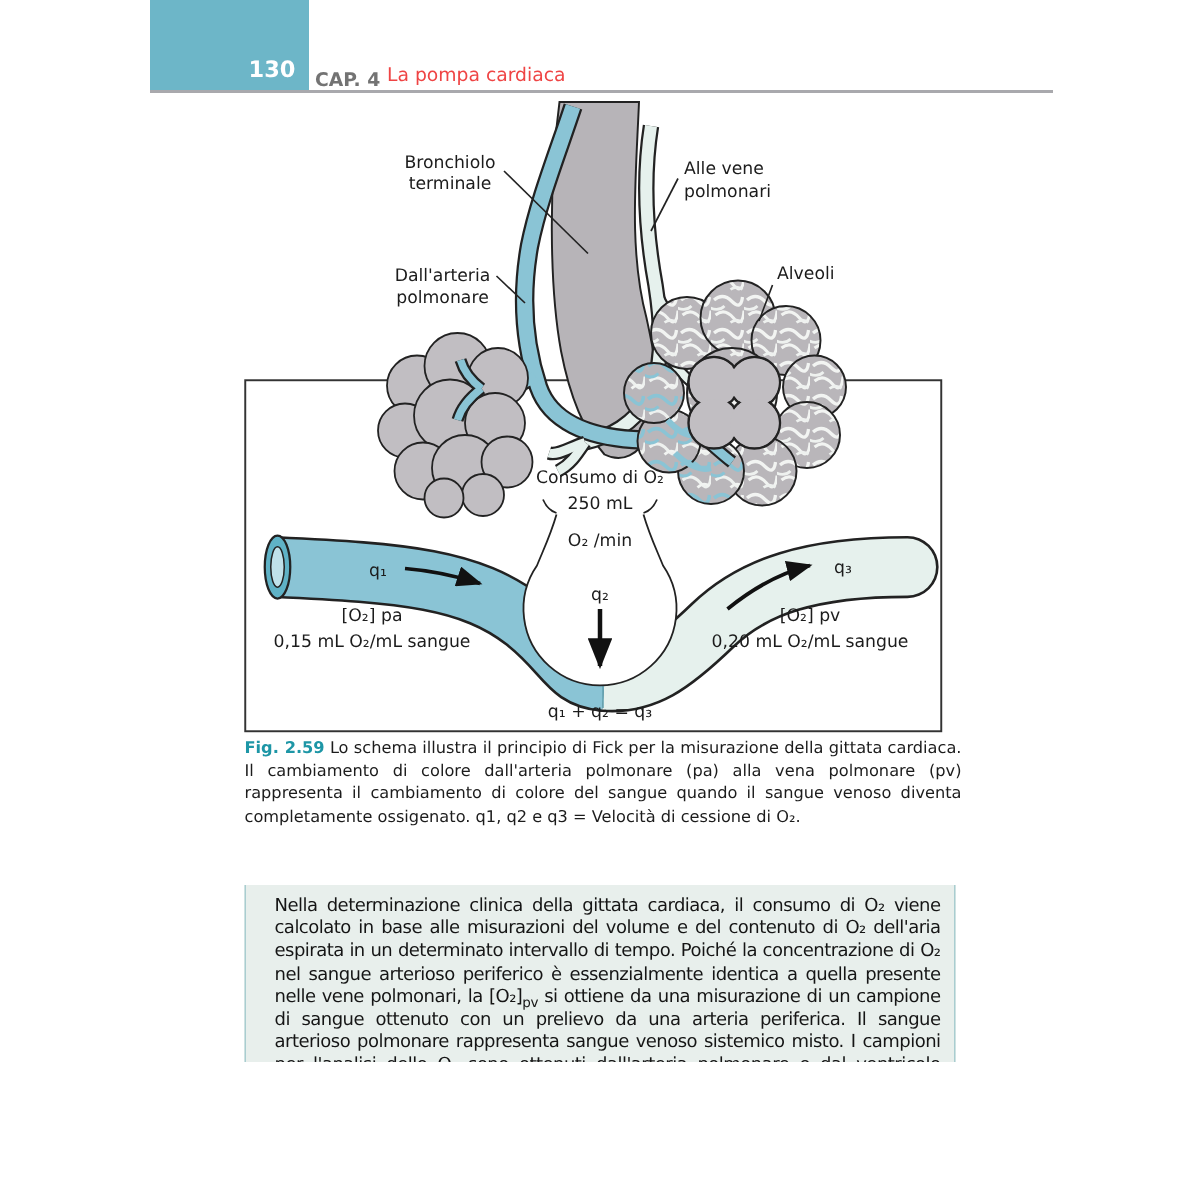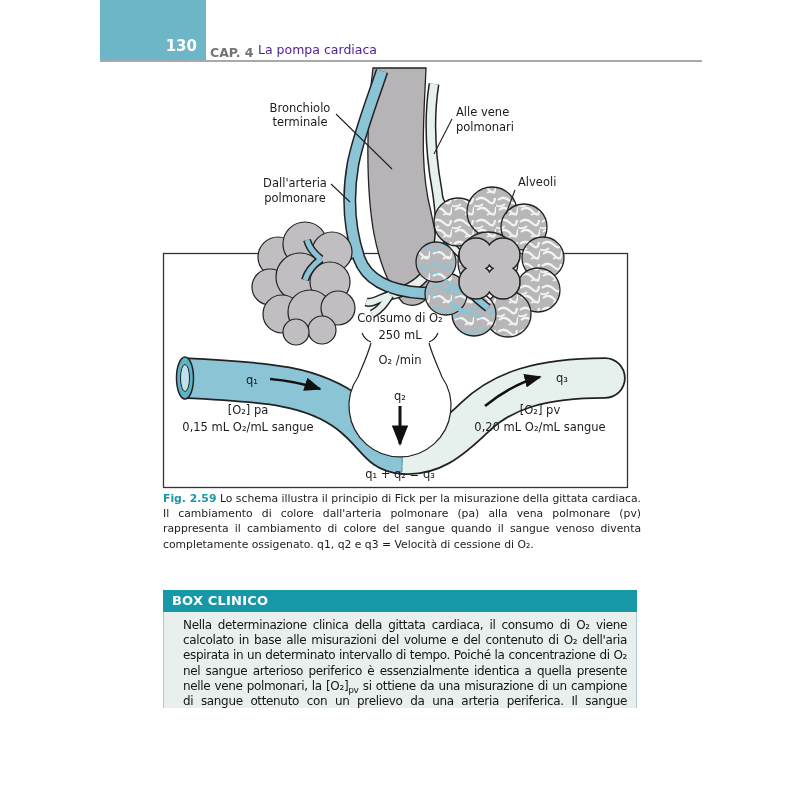--- a/index.html
+++ b/index.html
@@ -5,21 +5,21 @@
   html,body{margin:0;padding:0;background:#ffffff;}
   .page{position:relative;width:800px;height:708px;background:#ffffff;overflow:hidden;
         font-family:"DejaVu Sans",sans-serif;color:#1c1c1c;}
   .abs{position:absolute;}
 
   
   .hdr-block{left:100px;top:0;width:106px;height:60px;background:#6db6c8;color:#ffffff;
              display:flex;align-items:flex-end;justify-content:flex-end;
              padding:0 9px 5px 0;box-sizing:border-box;font-weight:bold;font-size:15px;}
   .hdr-cap{left:210px;top:45px;font-size:12.5px;font-weight:bold;color:#737373;}
-  .hdr-title{left:258px;top:42px;font-size:12.5px;color:#4c1d95;}
+  .hdr-title{left:258px;top:42px;font-size:12.5px;color:#ef4444;}
   .hdr-line{left:100px;top:60px;width:602px;height:2px;background:#a9a9ad;}
 
   
   .fig-svg{left:100px;top:62px;width:600px;height:430px;}
   .fig-svg text{font-family:"DejaVu Sans",sans-serif;font-size:11.5px;fill:#1c1c1c;}
 
   
   .caption{left:163px;top:491px;width:478px;font-size:10.8px;line-height:15.2px;
            text-align:justify;color:#1c1c1c;}
   .caption .fig-ref{color:#1d96a6;font-weight:bold;}
@@ -199,19 +199,18 @@
       <text x="418" y="124">Alveoli</text>
     </g>
   </svg>
 
   <div class="abs caption">
     <span class="fig-ref">Fig. 2.59</span>
     <span>Lo schema illustra il principio di Fick per la misurazione della gittata cardiaca. Il cambiamento di colore dall'arteria polmonare (pa) alla vena polmonare (pv) rappresenta il cambiamento di colore del sangue quando il sangue venoso diventa completamente ossigenato. q1, q2 e q3 = Velocità di cessione di O₂.</span>
   </div>
 
   <div class="abs clinbox">
-    <div class="clinbox-hdr">BOX CLINICO</div>
     <div class="clinbox-body">
       <span>Nella determinazione clinica della gittata cardiaca, il consumo di O₂ viene calcolato in base alle misurazioni del volume e del contenuto di O₂ dell'aria espirata in un determinato intervallo di tempo. Poiché la concentrazione di O₂ nel sangue arterioso periferico è essenzialmente identica a quella presente nelle vene polmonari, la [O₂]</span><sub>pv</sub><span> si ottiene da una misurazione di un campione di sangue ottenuto con un prelievo da una arteria periferica. Il sangue arterioso polmonare rappresenta sangue venoso sistemico misto. I campioni per l'analisi dello O₂ sono ottenuti dall'arteria polmonare o dal ventricolo destro attraverso un catetere.</span>
     </div>
   </div>
 
 </div>
 
 </body></html>

